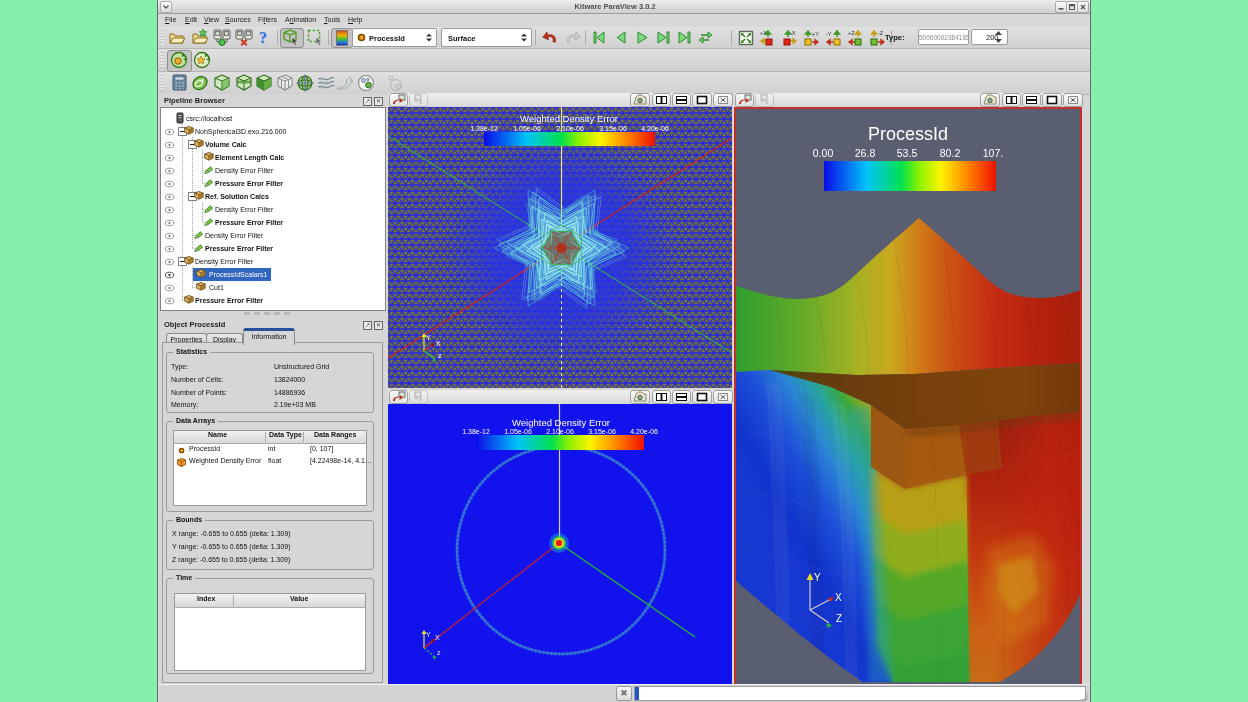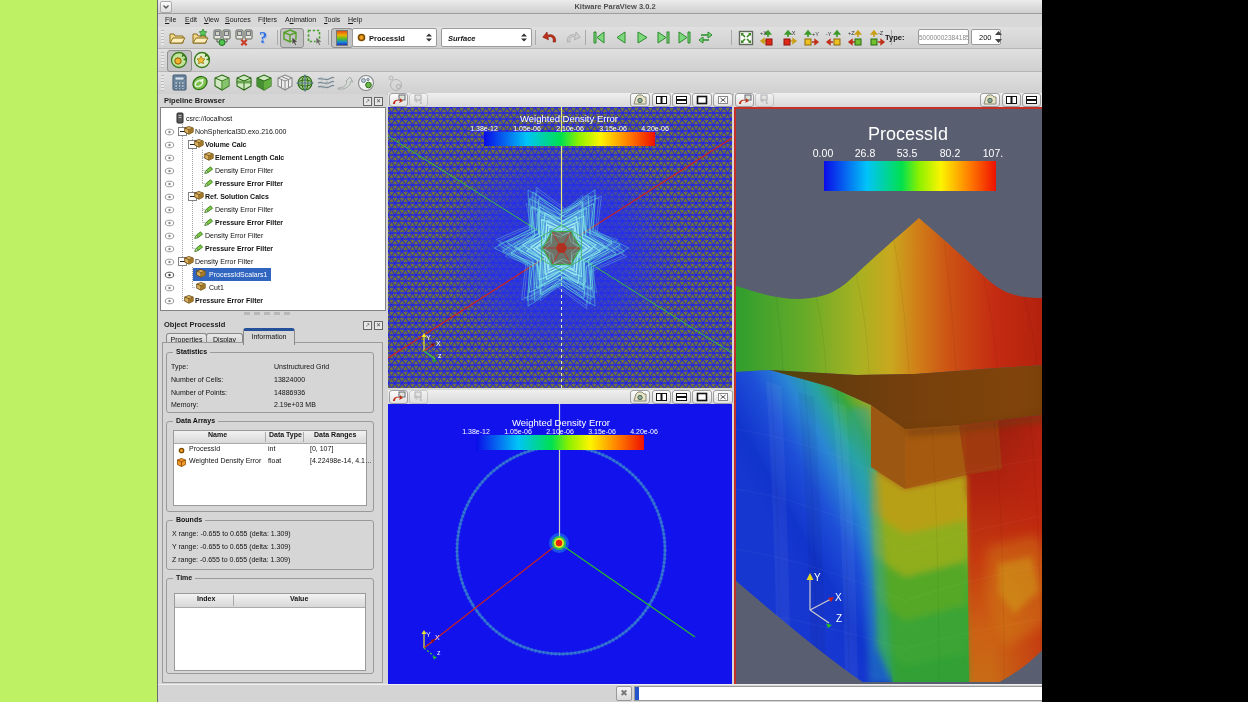--- a/index.html
+++ b/index.html
@@ -1,16 +1,16 @@
 <!DOCTYPE html>
 <html><head>
 <meta charset="utf-8">
 <style>
 html,body{margin:0;padding:0;background:#000;}
-#stage{position:relative;width:1042px;height:702px;background:#bef264;overflow:hidden;
+#stage{position:relative;width:1248px;height:702px;background:#86efac;overflow:hidden;
   font-family:"Liberation Sans",sans-serif;font-size:7.5px;color:#111;}
 #win{position:absolute;left:158px;top:0;width:932px;height:702px;background:#d6d6d6;outline:1px solid #6a6a6a;}
 .abs{position:absolute;}
 
 #titlebar{position:absolute;left:0;top:0;width:932px;height:13px;
   background:linear-gradient(#ececec,#cfcfcf);border-bottom:1px solid #9d9d9d;}
 #titletext{position:absolute;left:0;top:2px;width:932px;text-align:center;
   font-weight:bold;font-size:7.5px;color:#4e4e4e;}
 .tbtn{position:absolute;top:1px;width:10px;height:10px;background:linear-gradient(#fdfdfd,#dcdcdc);
   border:1px solid #aaa;border-radius:2px;}
@@ -116,21 +116,21 @@
       background:linear-gradient(#e05010,#f0b000 30%,#58c020 55%,#1888d8 80%,#2030c0);"></div>
     <div class="combo" style="left:194px;top:1px;width:83px;">
       <svg class="icon" style="left:4px;top:4px;" width="9" height="9">
             <circle cx="4.5" cy="4.5" r="3" fill="#f0a020" stroke="#7a4a00" stroke-width="1.6"></circle>
           </svg>
       <span class="combotext" style="left:16px;">ProcessId</span>
       <svg class="icon" style="right:3px;top:4px;" width="8" height="9">
             <path d="M1,3.5 L4,0.5 L7,3.5 Z M1,5.5 L4,8.5 L7,5.5 Z" fill="#333"></path>
           </svg>
     </div>
-    <div class="combo" style="left:283px;top:1px;width:89px;font-style:italic;">
+    <div class="combo" style="left:283px;top:1px;width:89px;">
       <span class="combotext" style="left:6px;">Surface</span>
       <svg class="icon" style="right:3px;top:4px;" width="8" height="9">
             <path d="M1,3.5 L4,0.5 L7,3.5 Z M1,5.5 L4,8.5 L7,5.5 Z" fill="#333"></path>
           </svg>
     </div>
     <div class="tsep" style="left:377px;top:3px;height:15px;"></div>
     <svg class="icon" style="left:384px;top:3px;" width="17" height="15" viewBox="0 0 17 15">
       <path d="M13.5,12 C14.5,6 10,3.6 5.5,5.2 L5,2 L0.8,7.2 L6.5,9.8 L5.9,7 C9.8,5.8 12,8 11,12 Z" fill="#c23018" stroke="#7a1808" stroke-width=".6"></path>
     </svg>
     <svg class="icon" style="left:406px;top:3px;" width="17" height="15" viewBox="0 0 17 15">
@@ -198,21 +198,21 @@
       <path d="M5,8 L5,2 M5,2 l-2.4,3 h4.8 Z" stroke="#c8a018" fill="#e8c030" stroke-width="1.6"></path>
       <path d="M9,13 L15,13 M15,13 l-3,-2.4 v4.8 Z" stroke="#c03018" fill="#e05028" stroke-width="1.4"></path>
       <rect x="2" y="10" width="6" height="6" fill="#70c030" stroke="#2a6a10"></rect>
       <text x="9" y="6" font-size="5.5" fill="#333">-Z</text>
     </svg>
     <div class="tsep" style="left:733px;top:3px;height:15px;"></div>
     <span class="abs" style="left:727px;top:6px;font-size:7.5px;font-weight:bold;color:#111;">Type:</span>
     <div class="abs" style="left:760px;top:2px;width:49px;height:14px;background:#fff;border:1px solid #9a9a9a;border-radius:2px;
       font-size:6.5px;color:#888;line-height:15px;overflow:hidden;">500000023841858</div>
     <div class="abs" style="left:813px;top:2px;width:21px;height:14px;background:#fff;border:1px solid #9a9a9a;border-radius:2px;
-      font-size:7.5px;color:#111;line-height:15px;padding-left:7px;">200</div>
+      font-size:7.5px;color:#111;line-height:15px;padding-left:14px;">200</div>
     <svg class="icon" style="left:836px;top:2px;" width="10" height="16">
           <path d="M1,6 L4.5,2 L8,6 Z" fill="#444"></path>
           <path d="M1,10 L4.5,14 L8,10 Z" fill="#444"></path>
         </svg>
   </div>
   <div class="toolbar" id="tb2" style="top:49px;height:22px;border-bottom:1px solid #b5b5b5;">
     <div class="handle" style="left:3px;top:3px;height:16px;"></div>
     <div class="pressed" style="left:9px;top:1px;width:23px;height:20px;"></div>
     <svg class="icon" style="left:12px;top:2px;" width="18" height="18" viewBox="0 0 18 18">
       <circle cx="9" cy="9" r="7.5" fill="#bfe49a" stroke="#3a7a1e" stroke-width="1.3"></circle>

